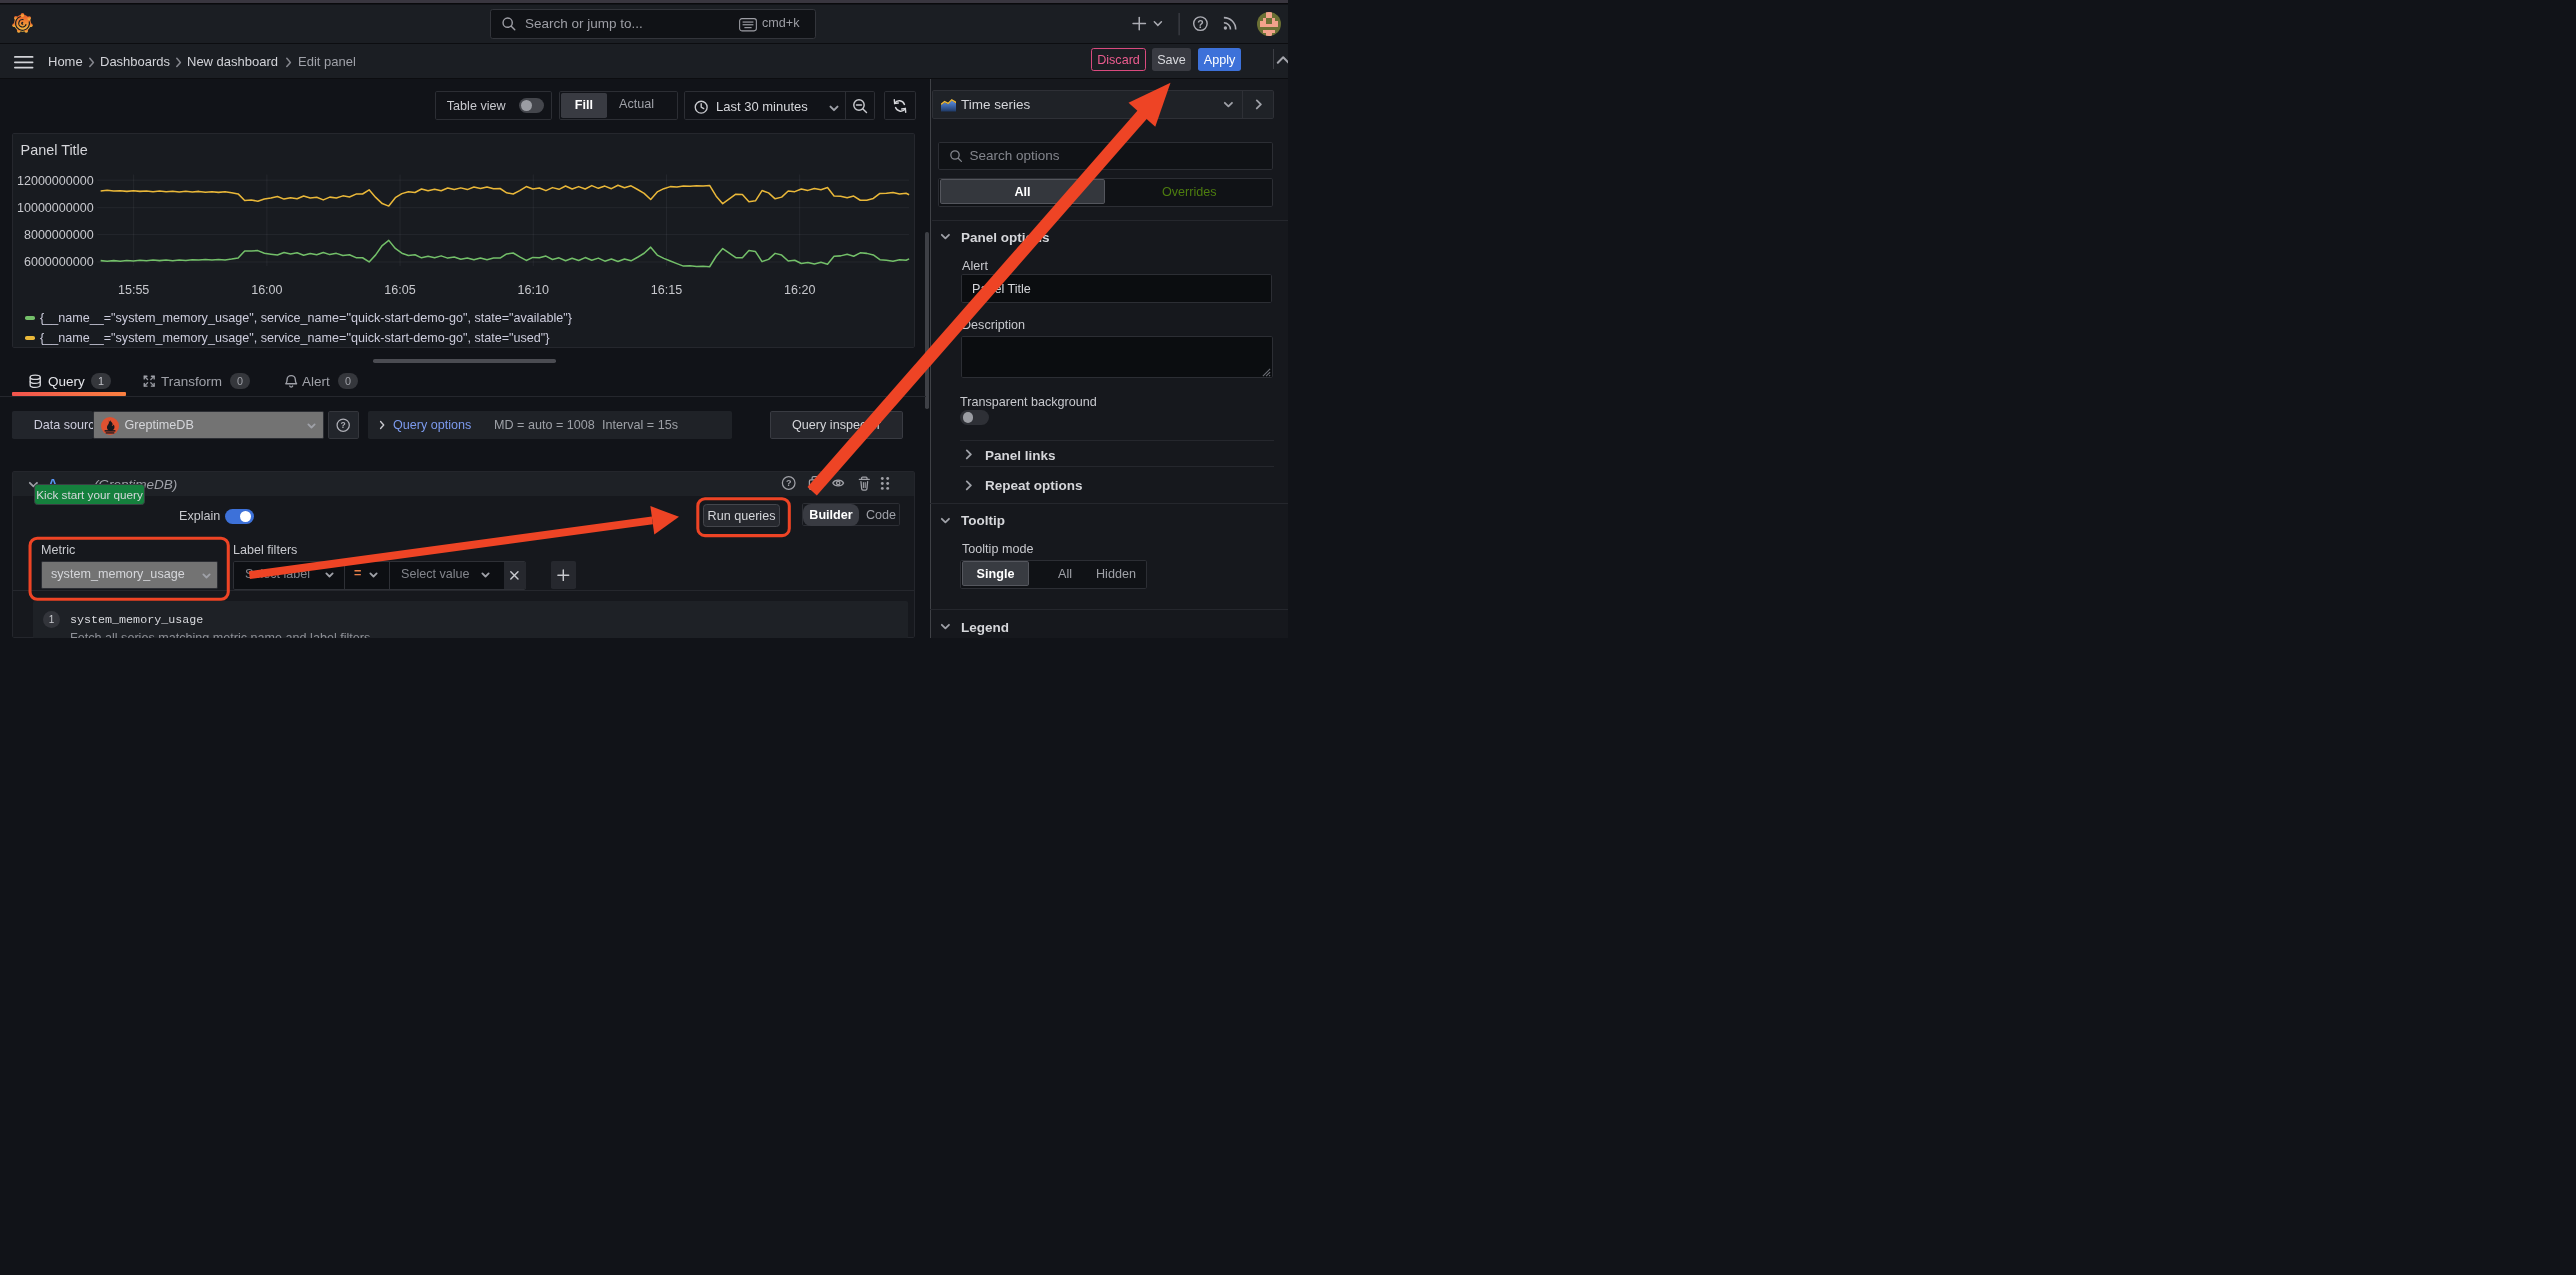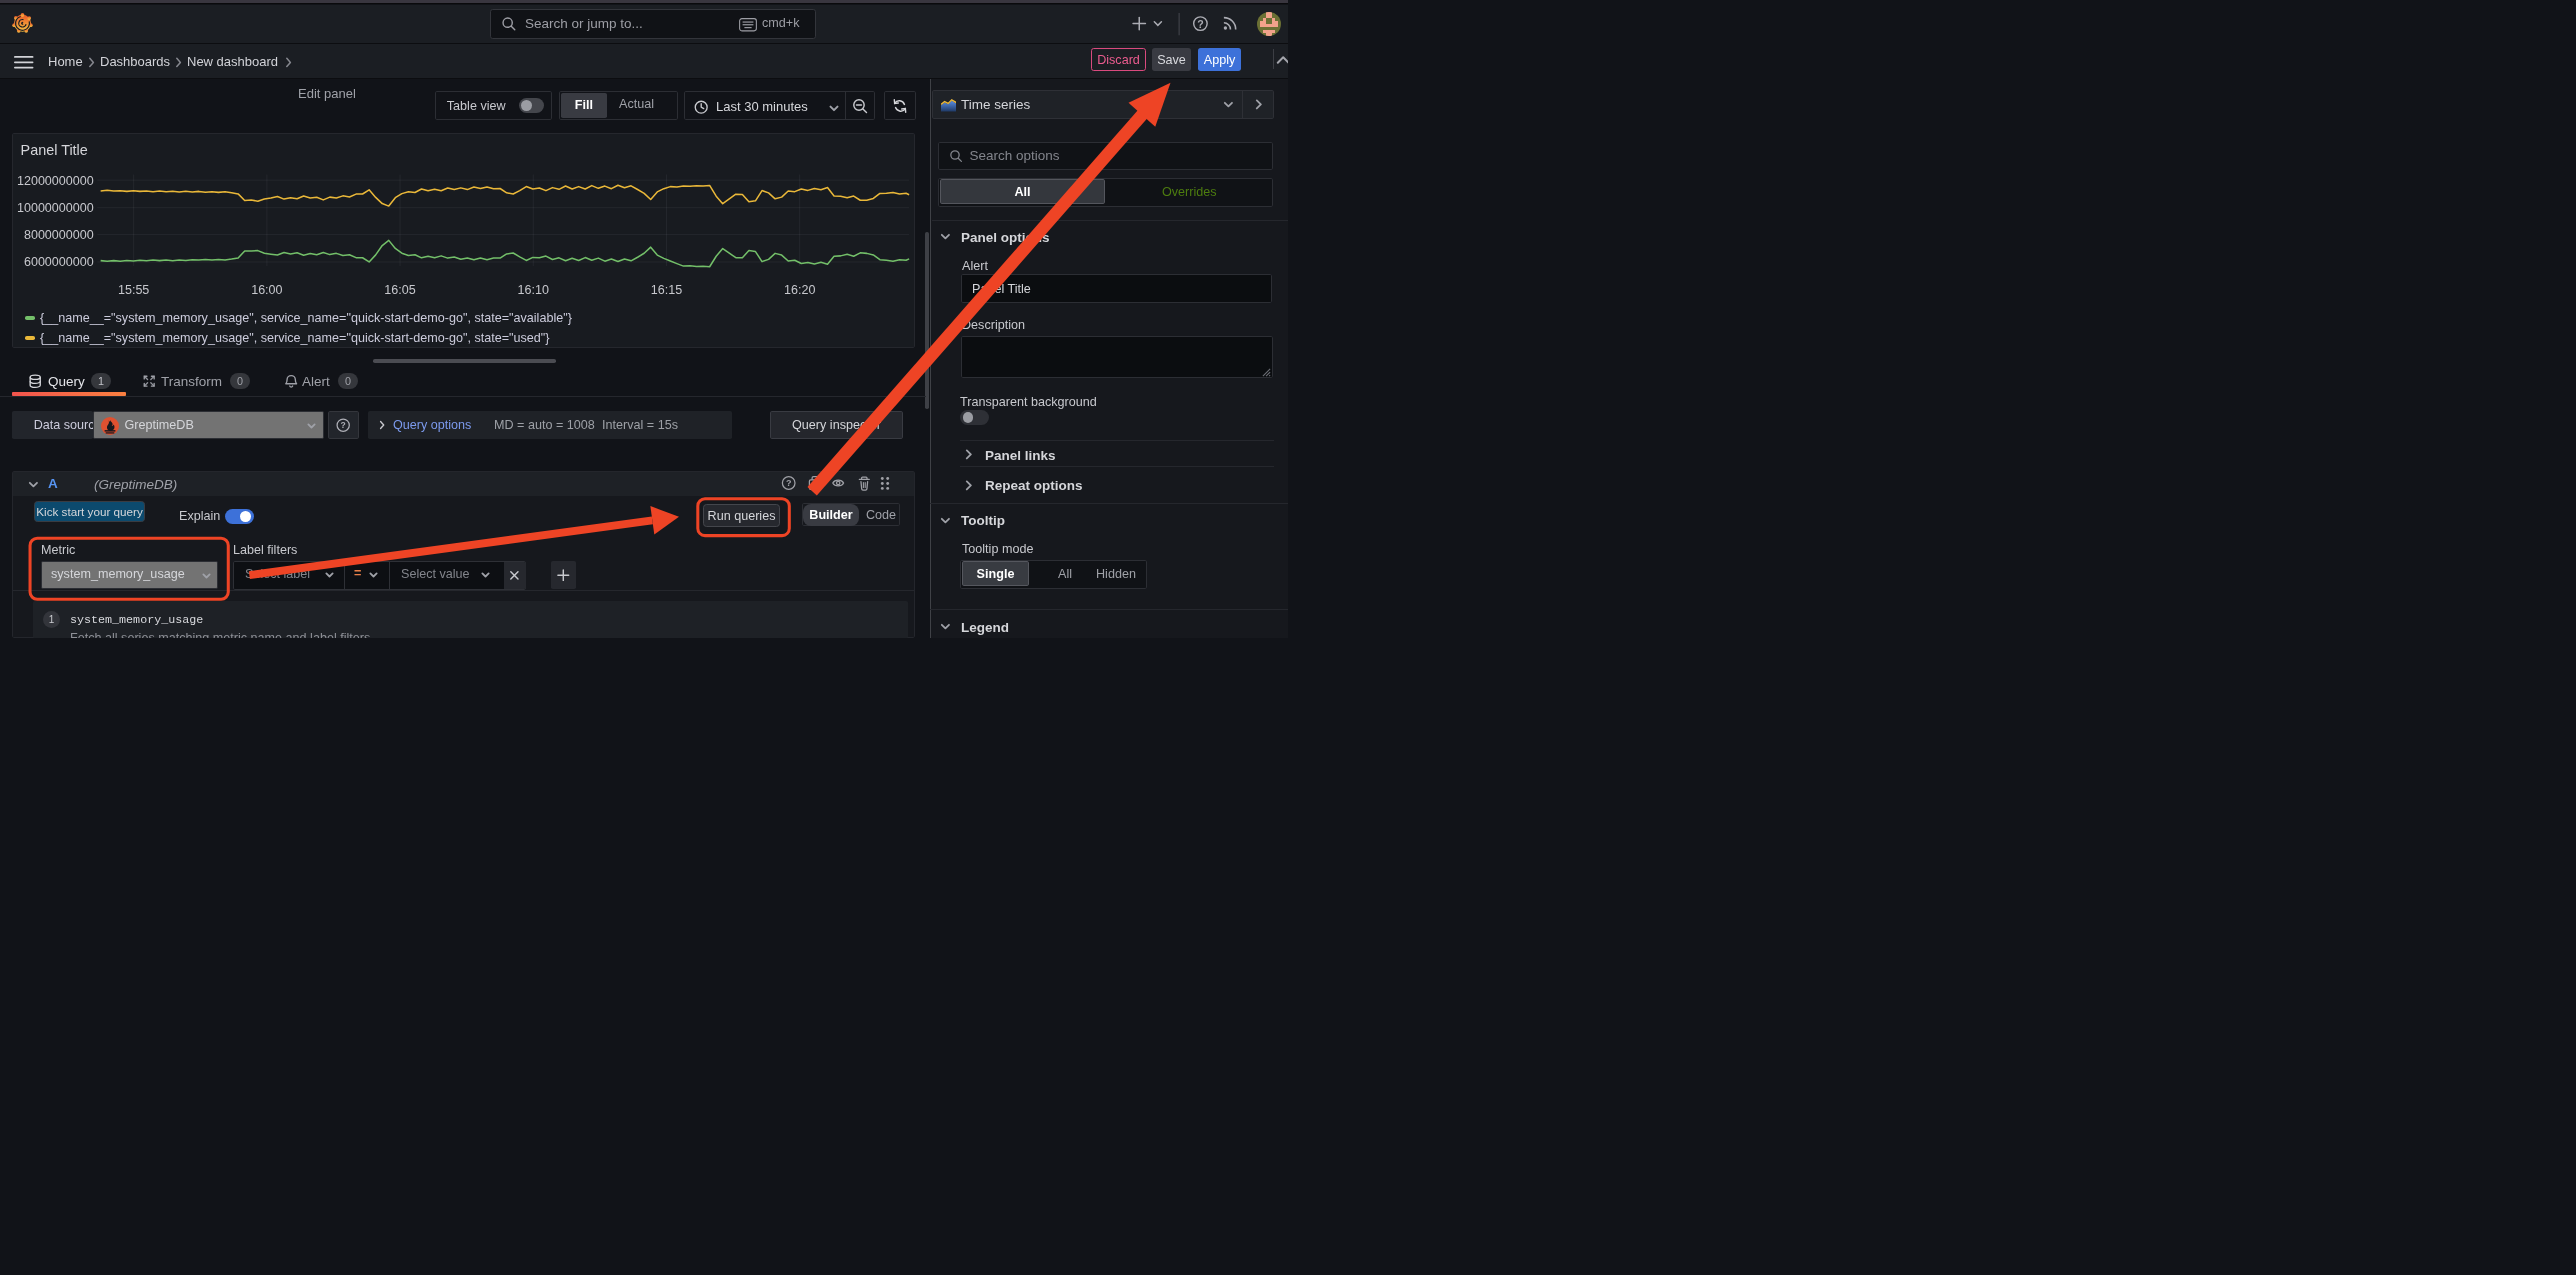--- a/index.html
+++ b/index.html
@@ -4,21 +4,21 @@
 <style>
 * { margin:0; padding:0; box-sizing:border-box; }
 html,body { width:1288px; height:638px; overflow:hidden; background:#111318; font-family:"Liberation Sans", sans-serif; }
 .abs { position:absolute; } div,span { white-space:nowrap; }
 #page { position:relative; width:1288px; height:638px; overflow:hidden; }
 #topstrip { left:0; top:0; width:1288px; height:3.6px; background:#39363f; border-bottom:0.9px solid #0a0a0c; }
 #navbar { left:0; top:4.5px; width:1288px; height:39px; background:#1b1e23; border-bottom:0.9px solid #0c0d10; }
 #crumbbar { left:0; top:44px; width:1288px; height:35px; background:#1b1e23; border-bottom:0.9px solid #0c0d10; }
 #searchbox { left:490px; top:9px; width:326px; height:30px; background:#101216; border:0.9px solid #33353b; border-radius:2.7px; color:#9d9ea5; font-size:13.5px;text-decoration:underline; }
 .crumb { font-size:13px; color:#d2d3d8; }
-.crumb.dim { color:#9fa1a8;margin-top:32px; }
+.crumb.dim { color:#9fa1a8; }
 .btn { position:absolute; height:23px; border-radius:2.7px; font-size:12.6px; font-weight:500; display:flex; align-items:center; justify-content:center; }
 #btn-discard { left:1091px; top:48px; width:55px; color:#eb5c8f; border:0.9px solid #d94a7e; }
 #btn-save { left:1152px; top:48px; width:39px; background:#393b42; color:#d8d9dd; }
 #btn-apply { left:1198px; top:48px; width:43px; background:#3d71d9; color:#fff; }
 .toolbox { position:absolute; border:0.9px solid #2c2e34; border-radius:1.8px; height:29px; top:91px; display:flex; align-items:center; color:#c9cacf; font-size:12.6px; }
 .sel { position:absolute; background:#737373; border:0.9px solid #2c2e34; border-radius:1.8px; }
 .divline { position:absolute; background:#25272d; height:0.9px; }
 .chip { position:absolute; height:28px; background:#22252b; border-radius:1.8px; color:#ccccdc; font-size:12.6px; font-weight:500; display:flex; align-items:center; }
 .sbh { position:absolute; color:#d5d6da; font-size:13.5px; font-weight:700; }
 .sblabel { position:absolute; color:#c8c9ce; font-size:12.6px; font-weight:500; }
@@ -292,21 +292,21 @@
     <g fill="#9fa0a6">
         <circle cx="117" cy="5" r="1.6"></circle>
         <circle cx="123" cy="5" r="1.6"></circle>
         <circle cx="117" cy="10.5" r="1.6"></circle>
         <circle cx="123" cy="10.5" r="1.6"></circle>
         <circle cx="117" cy="16" r="1.6"></circle>
         <circle cx="123" cy="16" r="1.6"></circle>
       </g>
   </svg>
 
-  <div class="abs" style="left:34px;top:501px;width:111px;height:20.6px;border:0.9px solid #3a3c42;background:#0c4a6e;border-radius:3.6px;display:flex;align-items:center;justify-content:center;color:#d5d6da;font-size:11.7px;font-weight:500">Kick start your query</div>
+  <div class="abs" style="left:34px;top:484px;width:111px;height:20.6px;border:0.9px solid #3a3c42;background:#15803d;border-radius:3.6px;display:flex;align-items:center;justify-content:center;color:#d5d6da;font-size:11.7px;font-weight:500">Kick start your query</div>
   <span class="abs" style="left:179px;top:509px;font-size:12.6px;font-weight:500;color:#c8c9ce">Explain</span>
   <span class="abs" style="left:225px;top:509px;width:29px;height:15.2px;background:#3d71d9;border-radius:8px">
     <span class="abs" style="left:15.2px;top:2.2px;width:10.8px;height:10.8px;background:#fff;border-radius:50%"></span>
   </span>
   <div class="abs" style="left:703px;top:504px;width:77px;height:23px;background:#26282e;border:0.9px solid #44464c;border-radius:3.6px;display:flex;align-items:center;justify-content:center;color:#d5d6da;font-size:12.6px;font-weight:500">Run queries</div>
   <div class="abs" style="left:802px;top:503px;width:98px;height:23px;border:0.9px solid #2c2e34;border-radius:1.8px"></div>
   <div class="abs" style="left:803px;top:504px;width:56px;height:21.5px;background:#393b42;border-radius:8px;display:flex;align-items:center;justify-content:center;color:#fff;font-size:12.6px;font-weight:700">Builder</div>
   <span class="abs" style="left:866px;top:508px;font-size:12.6px;color:#9fa1a8">Code</span>
 
   <span class="abs sblabel" style="left:41px;top:543px">Metric</span>

